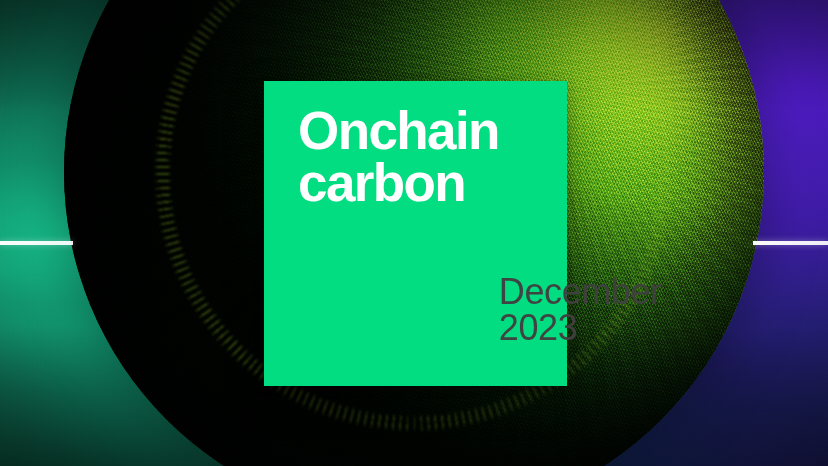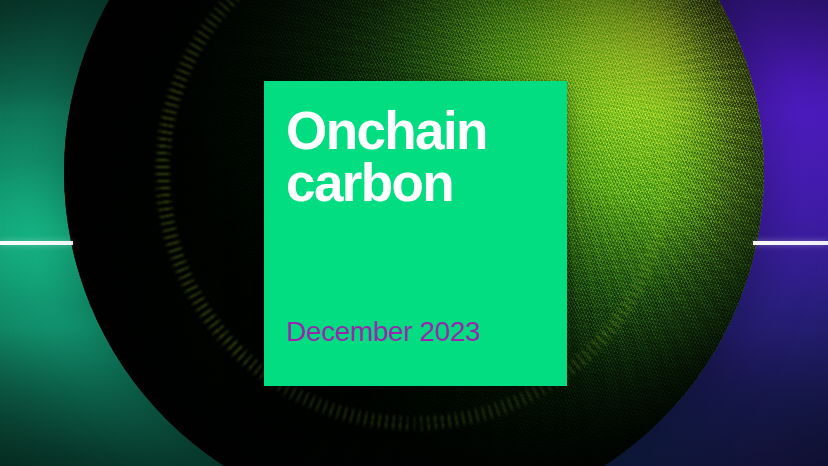--- a/index.html
+++ b/index.html
@@ -121,40 +121,40 @@
 
   
   .card {
     position:absolute;
     left:264px; top:81px;
     width:303px; height:305px;
     background:#03DD81;
     box-shadow:
       0 14px 34px rgba(0,0,0,0.34),
       0 2px 10px rgba(0,0,0,0.22);
-    padding:22px 22px 18px 22px;
+    padding:22px 22px 18px 34px;
     display:flex;
-    flex-direction:column;
+    flex-direction:row;
   }
   .card-headline {
     color:#ffffff;
     font-family:"Liberation Sans", sans-serif;
     font-weight:bold;
     font-size:53px;
     line-height:0.99;
     letter-spacing:-1.6px;
     margin-top:2px;
   }
   .card-headline .hl-line { display:block; white-space:nowrap; }
   .card-sub {
     margin-top:auto;
-    color:#a21caf;
+    color:#404040;
     font-family:"Liberation Sans", sans-serif;
     font-weight:normal;
-    font-size:28px;
+    font-size:36px;
     line-height:1;
     letter-spacing:-0.4px;
     opacity:0.97;
     padding-bottom:22px;
   }
 </style>
 </head>
 <body>
 
 <div class="stage">

